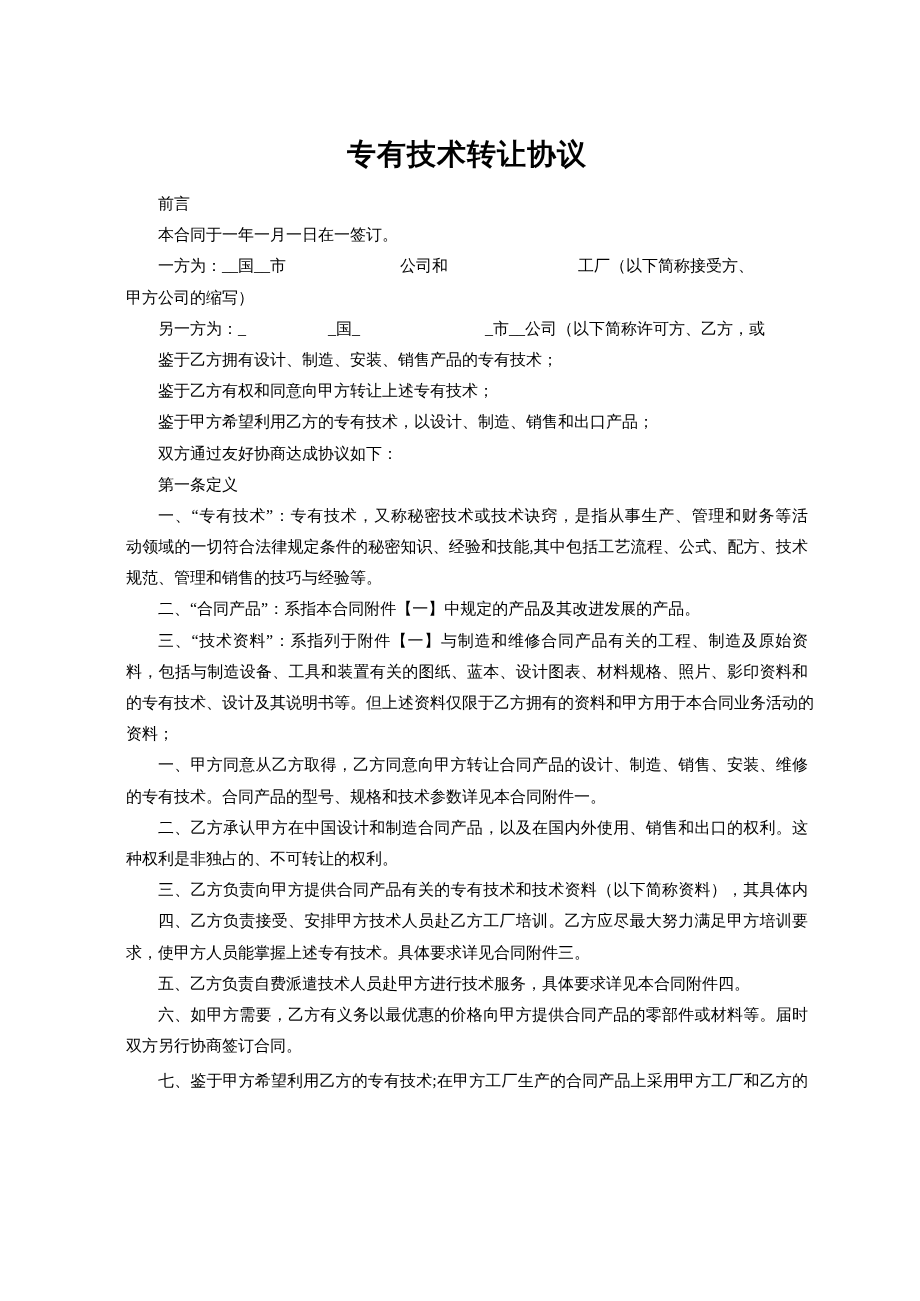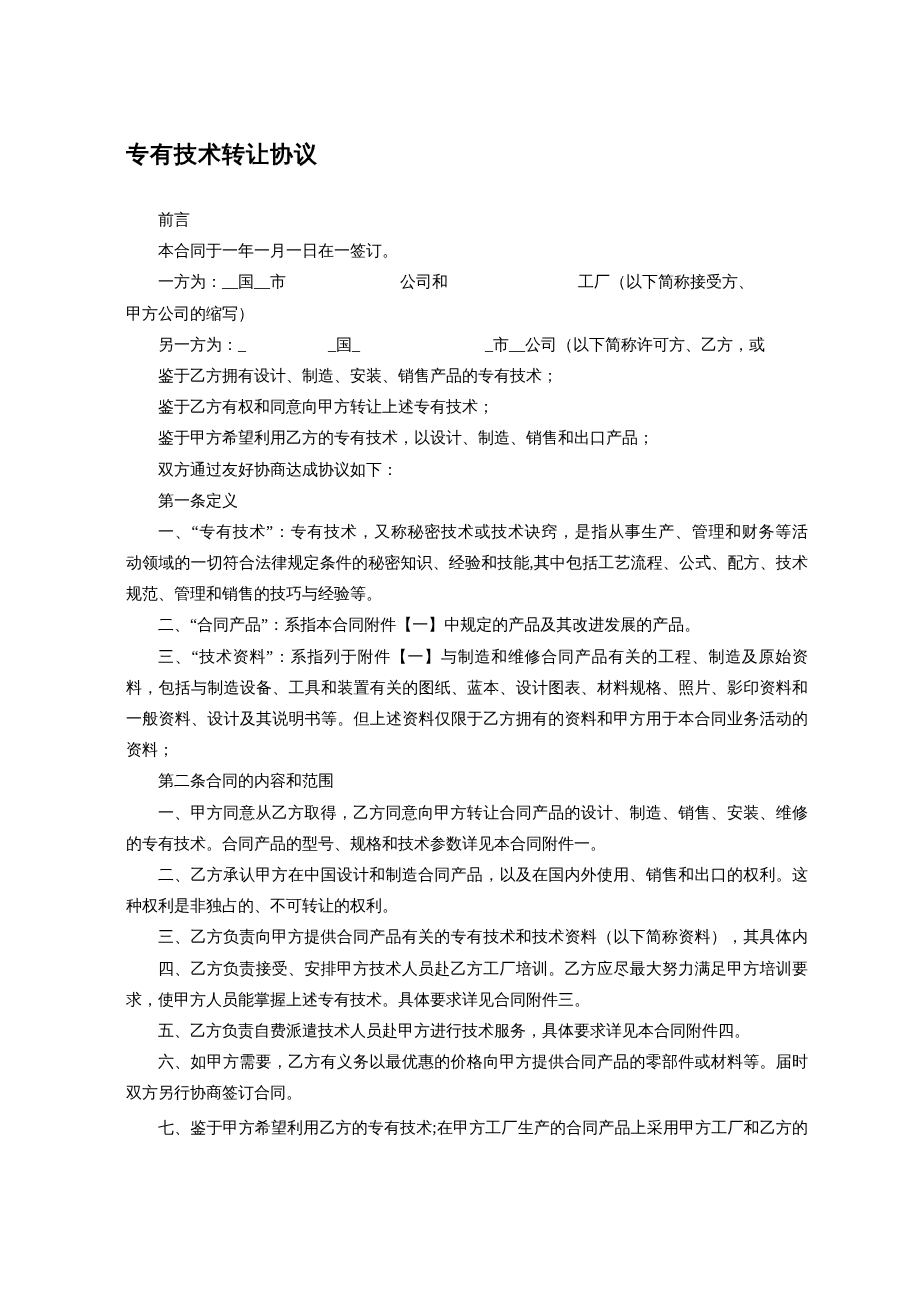--- a/index.html
+++ b/index.html
@@ -13,25 +13,25 @@
     height: 1301px;
     background: #ffffff;
     color: #000000;
     box-sizing: border-box;
     padding: 141px 112px 0 126px;
     overflow: hidden;
     font-family: "Liberation Serif", "DejaVu Serif", serif;
   }
   .doc-title {
     font-family: "DejaVu Sans", "Liberation Sans", sans-serif;
-    font-size: 23px;
+    font-size: 29px;
     line-height: 27px;
     font-weight: bold;
-    text-align: left;
-    margin: 0 0 36px 0;
+    text-align: center;
+    margin: 0 0 20px 0;
     letter-spacing: 1px;
     white-space: nowrap;
   }
   .doc-body {
     font-size: 16px;
     line-height: 31.2px;
   }
   .line {
     height: 31.2px;
     white-space: nowrap;
@@ -69,23 +69,22 @@
       <div class="line indent"><span>鉴于乙方有权和同意向甲方转让上述专有技术；</span></div>
       <div class="line indent"><span>鉴于甲方希望利用乙方的专有技术，以设计、制造、销售和出口产品；</span></div>
       <div class="line indent"><span>双方通过友好协商达成协议如下：</span></div>
       <div class="line indent"><span>第一条定义</span></div>
       <div class="line indent fill"><span>一、“专有技术”：专有技术，又称秘密技术或技术诀窍，是指从事生产、管理和财务等活</span></div>
       <div class="line fill"><span>动领域的一切符合法律规定条件的秘密知识、经验和技能,其中包括工艺流程、公式、配方、技术</span></div>
       <div class="line"><span>规范、管理和销售的技巧与经验等。</span></div>
       <div class="line indent"><span>二、“合同产品”：系指本合同附件【一】中规定的产品及其改进发展的产品。</span></div>
       <div class="line indent fill"><span>三、“技术资料”：系指列于附件【一】与制造和维修合同产品有关的工程、制造及原始资</span></div>
       <div class="line fill"><span>料，包括与制造设备、工具和装置有关的图纸、蓝本、设计图表、材料规格、照片、影印资料和</span></div>
-      <div class="line fill"><span>一般资料、设计及其说明书等。但上述资料仅限于乙方拥有的资料和甲方用于本合同业务活动的</span></div>
+      <div class="line fill"><span>的专有技术、设计及其说明书等。但上述资料仅限于乙方拥有的资料和甲方用于本合同业务活动的</span></div>
       <div class="line"><span>资料；</span></div>
-      <div class="line indent"><span>第二条合同的内容和范围</span></div>
       <div class="line indent fill"><span>一、甲方同意从乙方取得，乙方同意向甲方转让合同产品的设计、制造、销售、安装、维修</span></div>
       <div class="line"><span>的专有技术。合同产品的型号、规格和技术参数详见本合同附件一。</span></div>
       <div class="line indent fill"><span>二、乙方承认甲方在中国设计和制造合同产品，以及在国内外使用、销售和出口的权利。这</span></div>
       <div class="line"><span>种权利是非独占的、不可转让的权利。</span></div>
       <div class="line indent fill"><span>三、乙方负责向甲方提供合同产品有关的专有技术和技术资料（以下简称资料），其具体内</span></div>
       <div class="line indent fill"><span>四、乙方负责接受、安排甲方技术人员赴乙方工厂培训。乙方应尽最大努力满足甲方培训要</span></div>
       <div class="line"><span>求，使甲方人员能掌握上述专有技术。具体要求详见合同附件三。</span></div>
       <div class="line indent"><span>五、乙方负责自费派遣技术人员赴甲方进行技术服务，具体要求详见本合同附件四。</span></div>
       <div class="line indent fill"><span>六、如甲方需要，乙方有义务以最优惠的价格向甲方提供合同产品的零部件或材料等。届时</span></div>
       <div class="line"><span>双方另行协商签订合同。</span></div>

